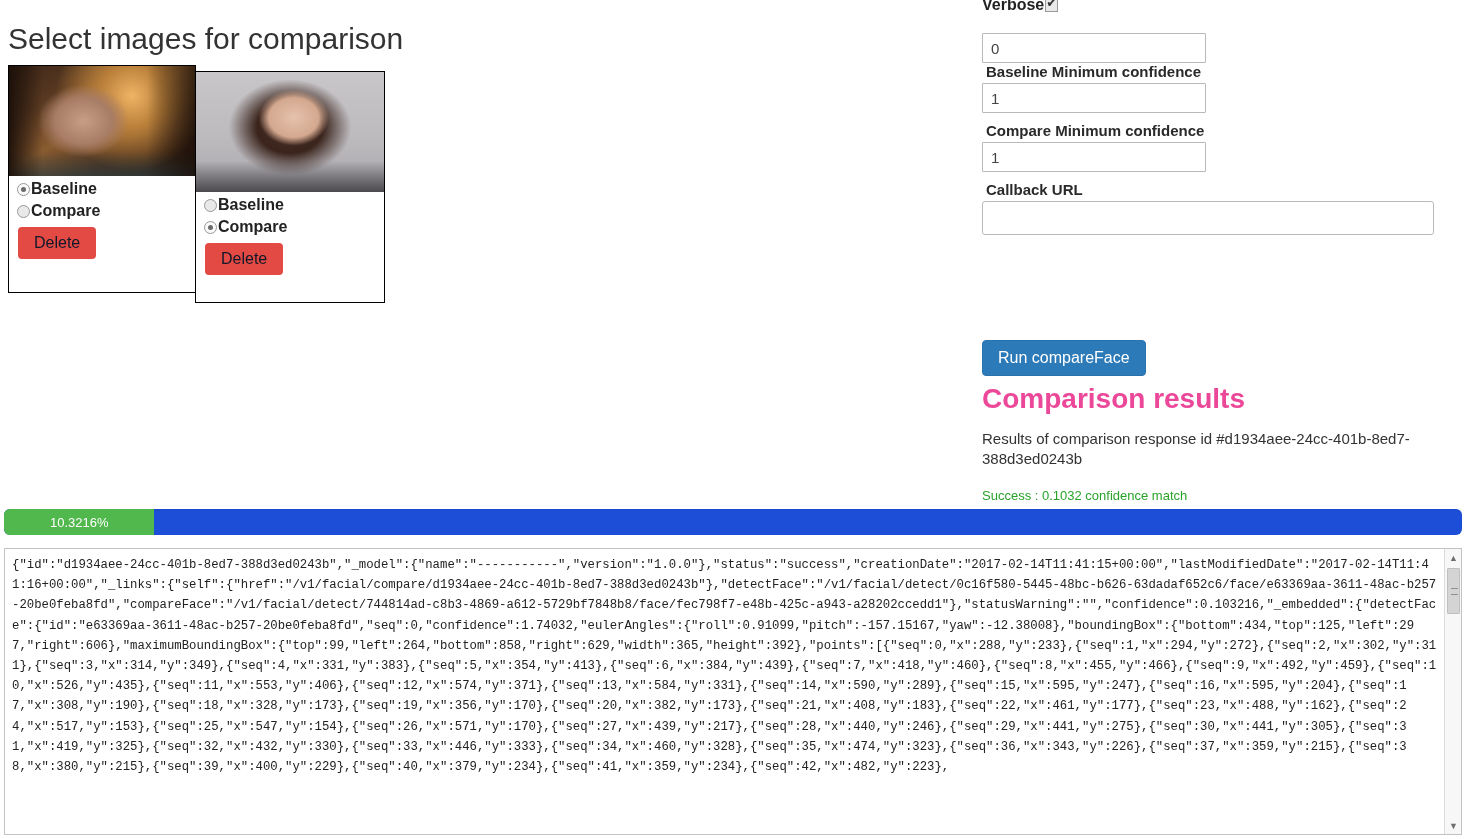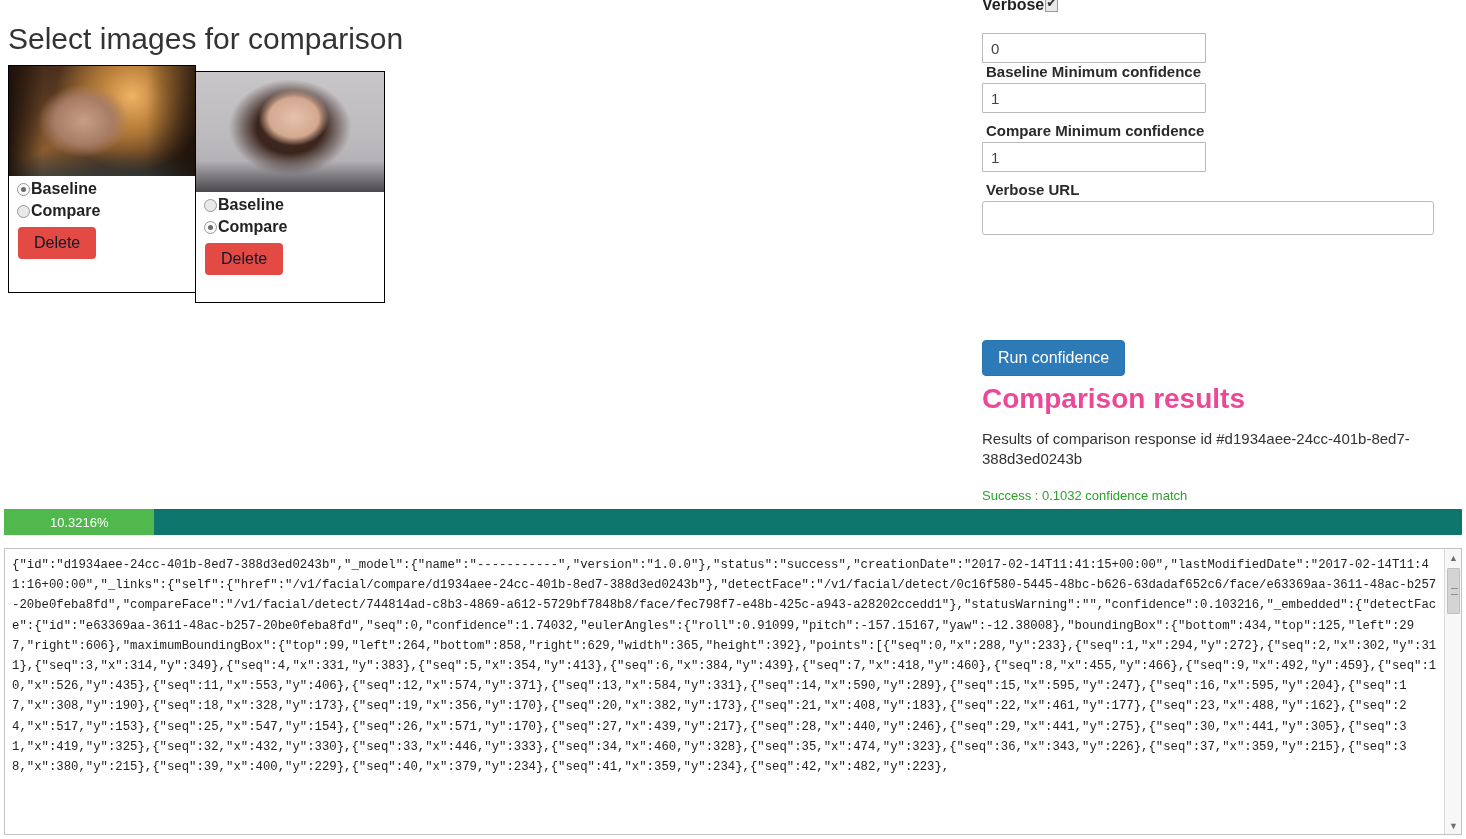--- a/index.html
+++ b/index.html
@@ -113,21 +113,21 @@
   }
 
   .results-title { font-size: 28px; font-weight: 700; color: #ec4899; margin: 7px 0 0 0; }
   .results-sub { font-size: 15px; color: #333; line-height: 1.35; width: 470px; margin: 14px 0 0 0; }
   .results-success { font-size: 13px; color: #29a329; margin: 18px 0 0 0; }
 
   
   .progress {
     position: absolute; left: 4px; top: 509px;
     width: 1458px; height: 26px;
-    background: #0f766e; border-radius: 1px; overflow: hidden;
+    background: #1d4ed8; border-radius: 6px; overflow: hidden;
     box-shadow: inset 0 1px 2px rgba(0,0,0,.08);
   }
   .progress-fill {
     height: 100%; background: #50b84c; color: #fff;
     font-size: 13px; display: flex; align-items: center; justify-content: center;
   }
 
   
   .json-box {
     position: absolute; left: 4px; top: 548px;
@@ -209,26 +209,26 @@
     <div style="position:absolute; left:0; top:33px;">
 
       <input class="txt-input small" type="text" value="0" style="">
 
       <label class="field-label" style="margin-top:0;">Baseline Minimum confidence</label>
       <input class="txt-input small" type="text" value="1" style="">
 
       <label class="field-label" style="margin-top:9px;">Compare Minimum confidence</label>
       <input class="txt-input small" type="text" value="1" style="">
 
-      <label class="field-label" style="margin-top:9px;">Verbose URL</label>
+      <label class="field-label" style="margin-top:9px;">Callback URL</label>
       <input class="txt-input wide" type="text" value="" style="">
     </div>
 
     <div style="position:absolute; left:0; top:340px;">
-      <button class="btn-run">Run confidence</button>
+      <button class="btn-run">Run compareFace</button>
       <div class="results-title">Comparison results</div>
       <div class="results-sub">Results of comparison response id #d1934aee-24cc-401b-8ed7-388d3ed0243b</div>
       <div class="results-success">Success : 0.1032 confidence match</div>
     </div>
   </div>
 
   <div class="progress">
     <div class="progress-fill" id="progress-fill" style="width: 10.3216%;">10.3216%</div>
   </div>
 

